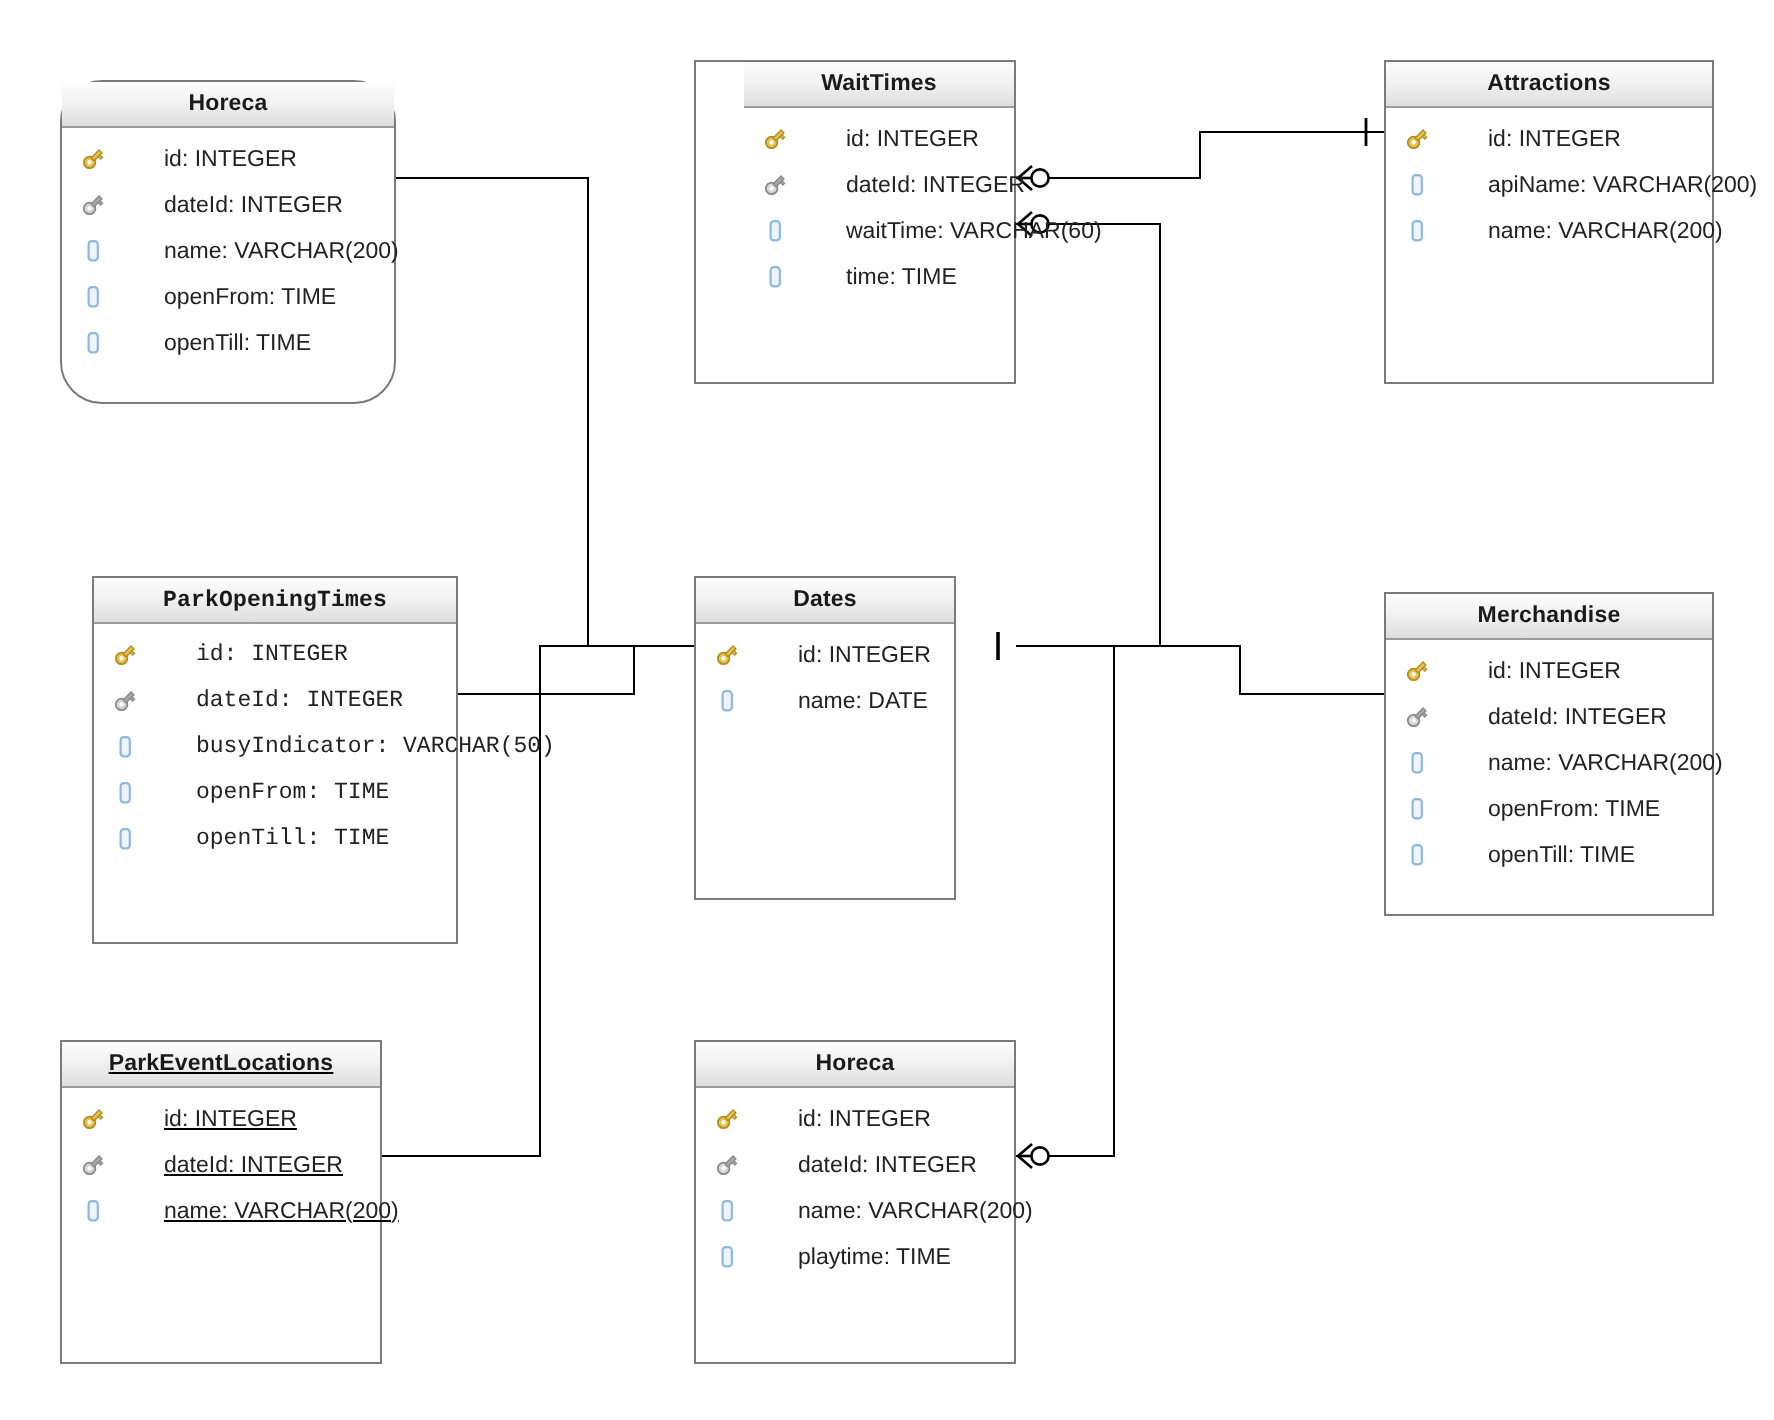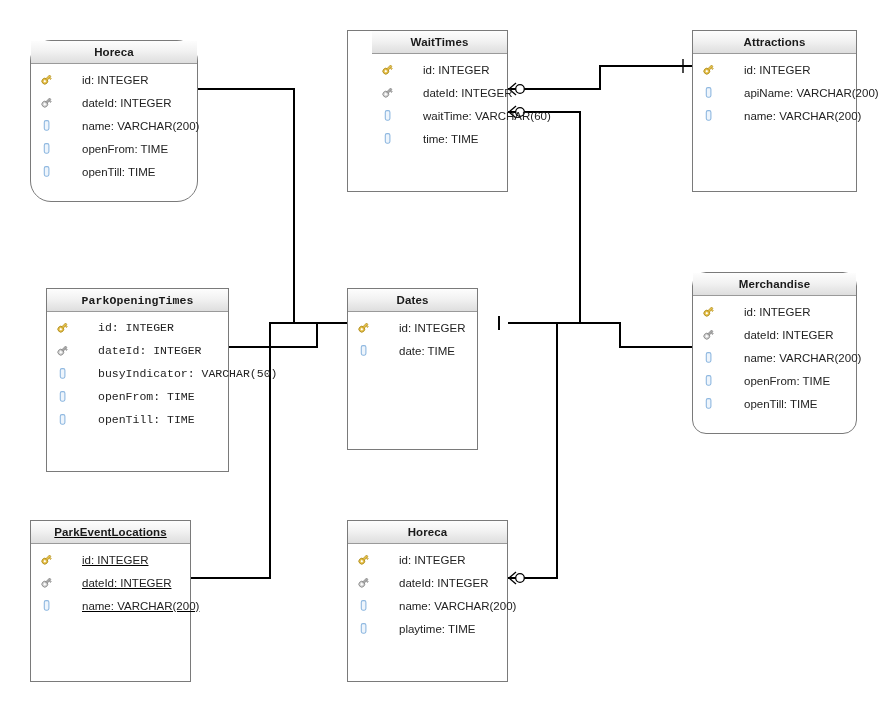--- a/index.html
+++ b/index.html
@@ -356,25 +356,25 @@
               </svg>
             </span>
             <span class="attr-text">id: INTEGER</span>
           </div>
           <div class="attr-row">
             <span class="attr-icon">
               <svg width="13" height="13" viewBox="0 0 13 13">
                 <rect x="4.3" y="1.6" width="4.6" height="9.6" rx="1.6" ry="1.6" fill="#eef5fc" stroke="#8fb8e0" stroke-width="1.1"></rect>
               </svg>
             </span>
-            <span class="attr-text">date: TIME</span>
-          </div>
-        </div>
-      </div>
-      <div class="entity" style="left: 692px; top: 272px; width: 165px; height: 162px; border-radius: 14px;">
+            <span class="attr-text">name: DATE</span>
+          </div>
+        </div>
+      </div>
+      <div class="entity" style="left: 692px; top: 296px; width: 165px; height: 162px;">
         <div class="entity-header">
           <span class="entity-title">Merchandise</span>
         </div>
         <div class="attr-list">
           <div class="attr-row">
             <span class="attr-icon">
               <svg width="13" height="13" viewBox="0 0 13 13">
                 <g transform="rotate(-45 6.5 6.5)">
                   <circle cx="4.1" cy="6.5" r="2.9" fill="#e8c14a" stroke="#b08f20" stroke-width="0.9"></circle>
                   <circle cx="4.1" cy="6.5" r="1.1" fill="#ffffff"></circle>

